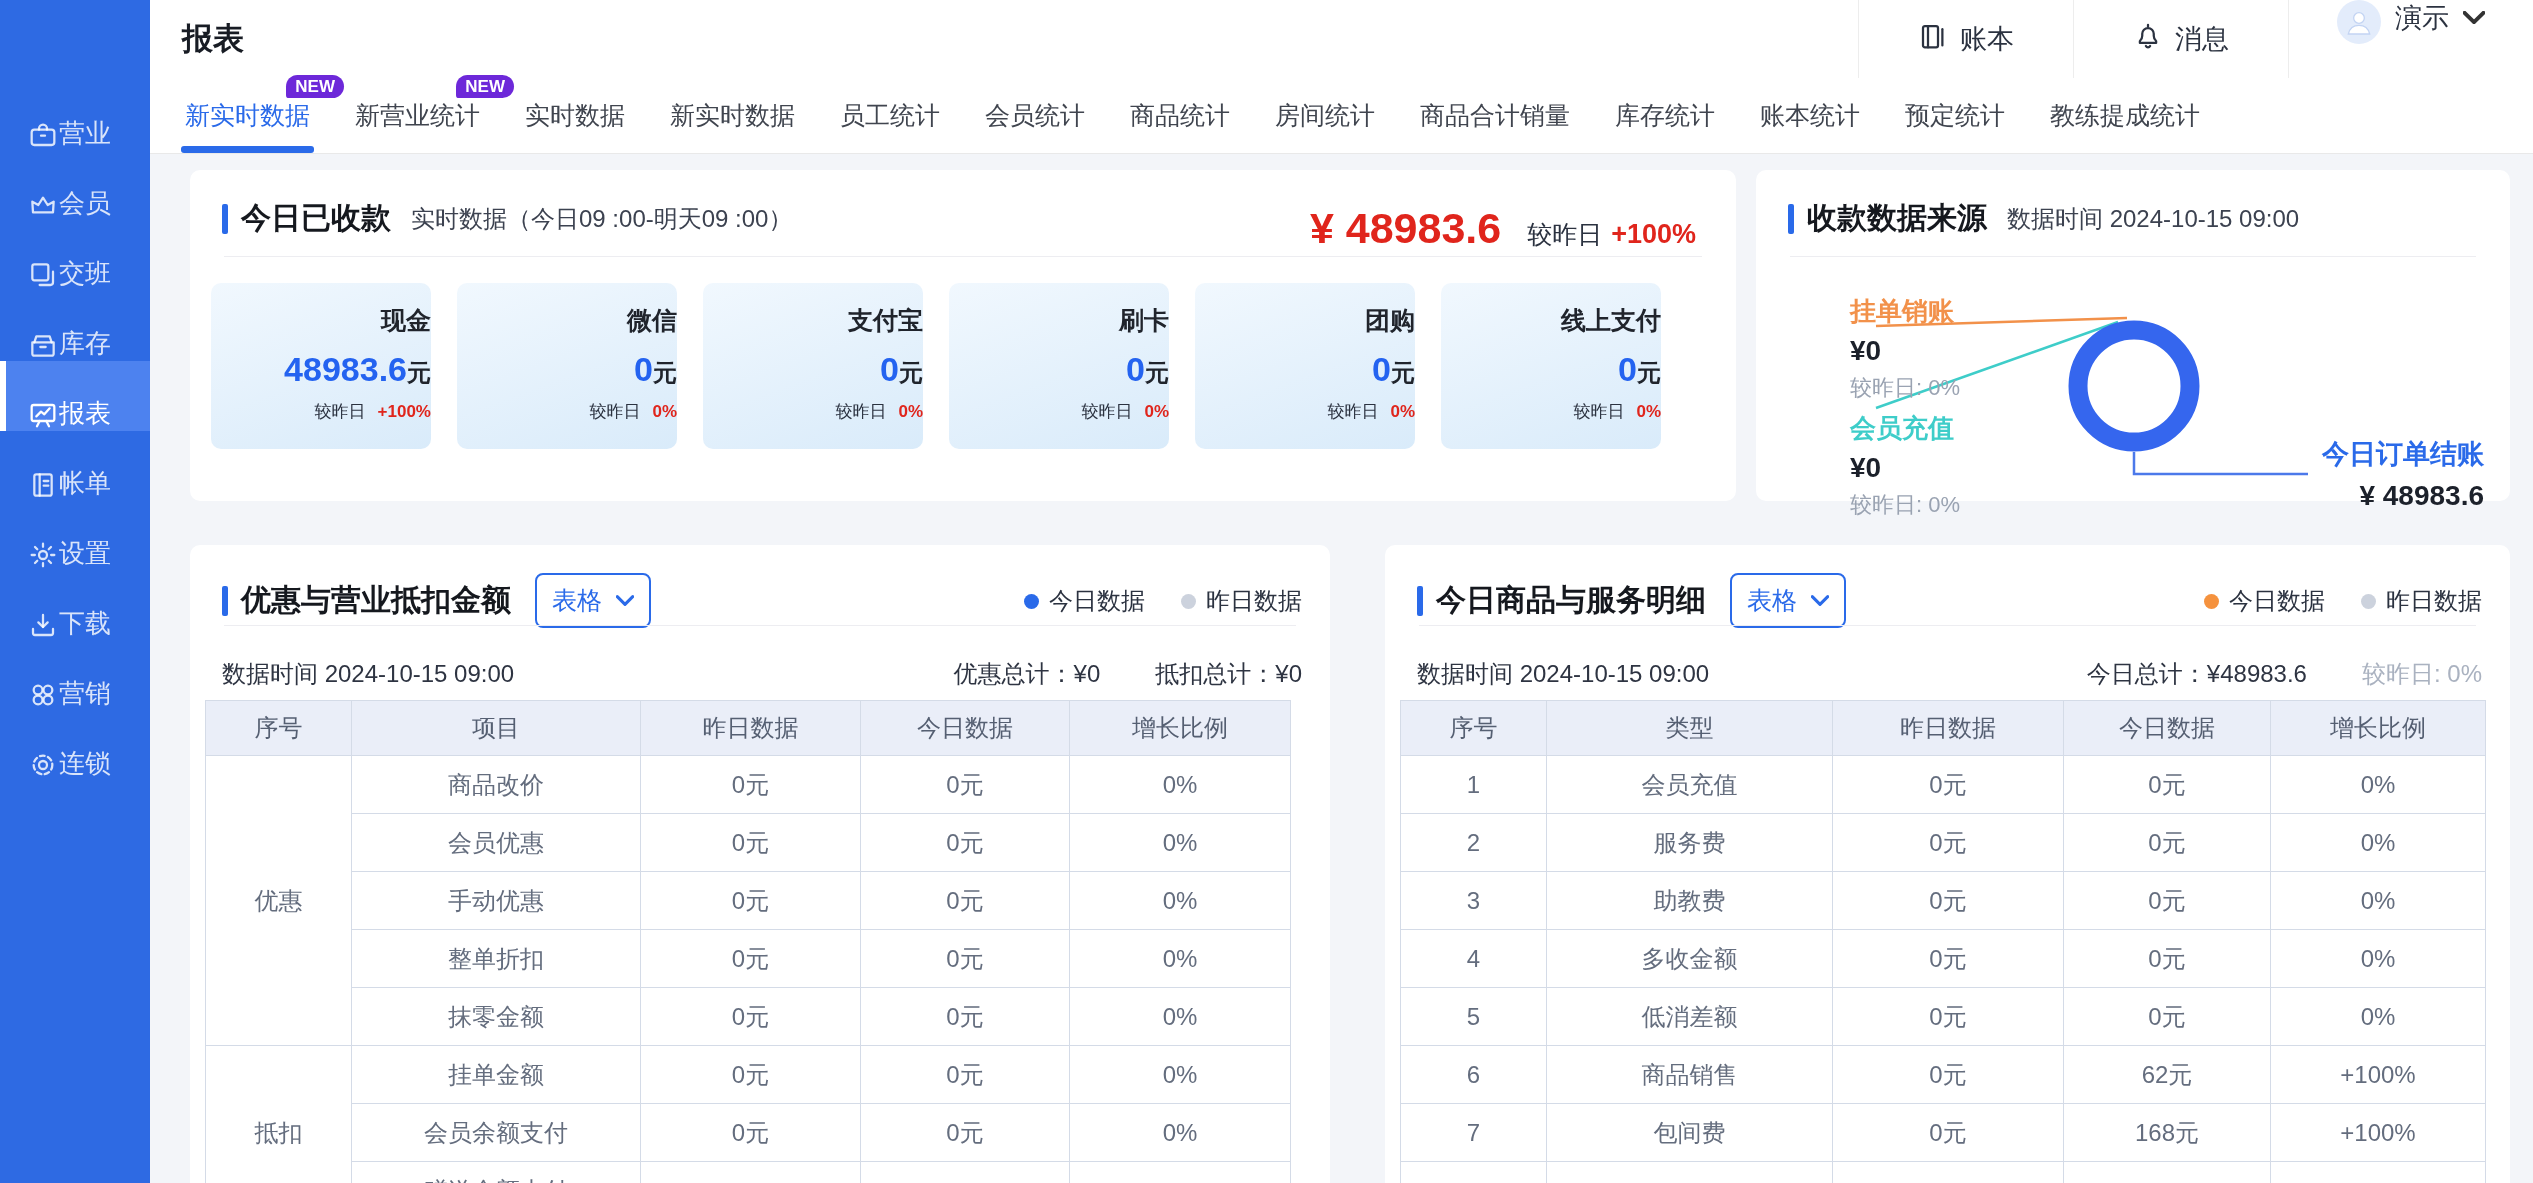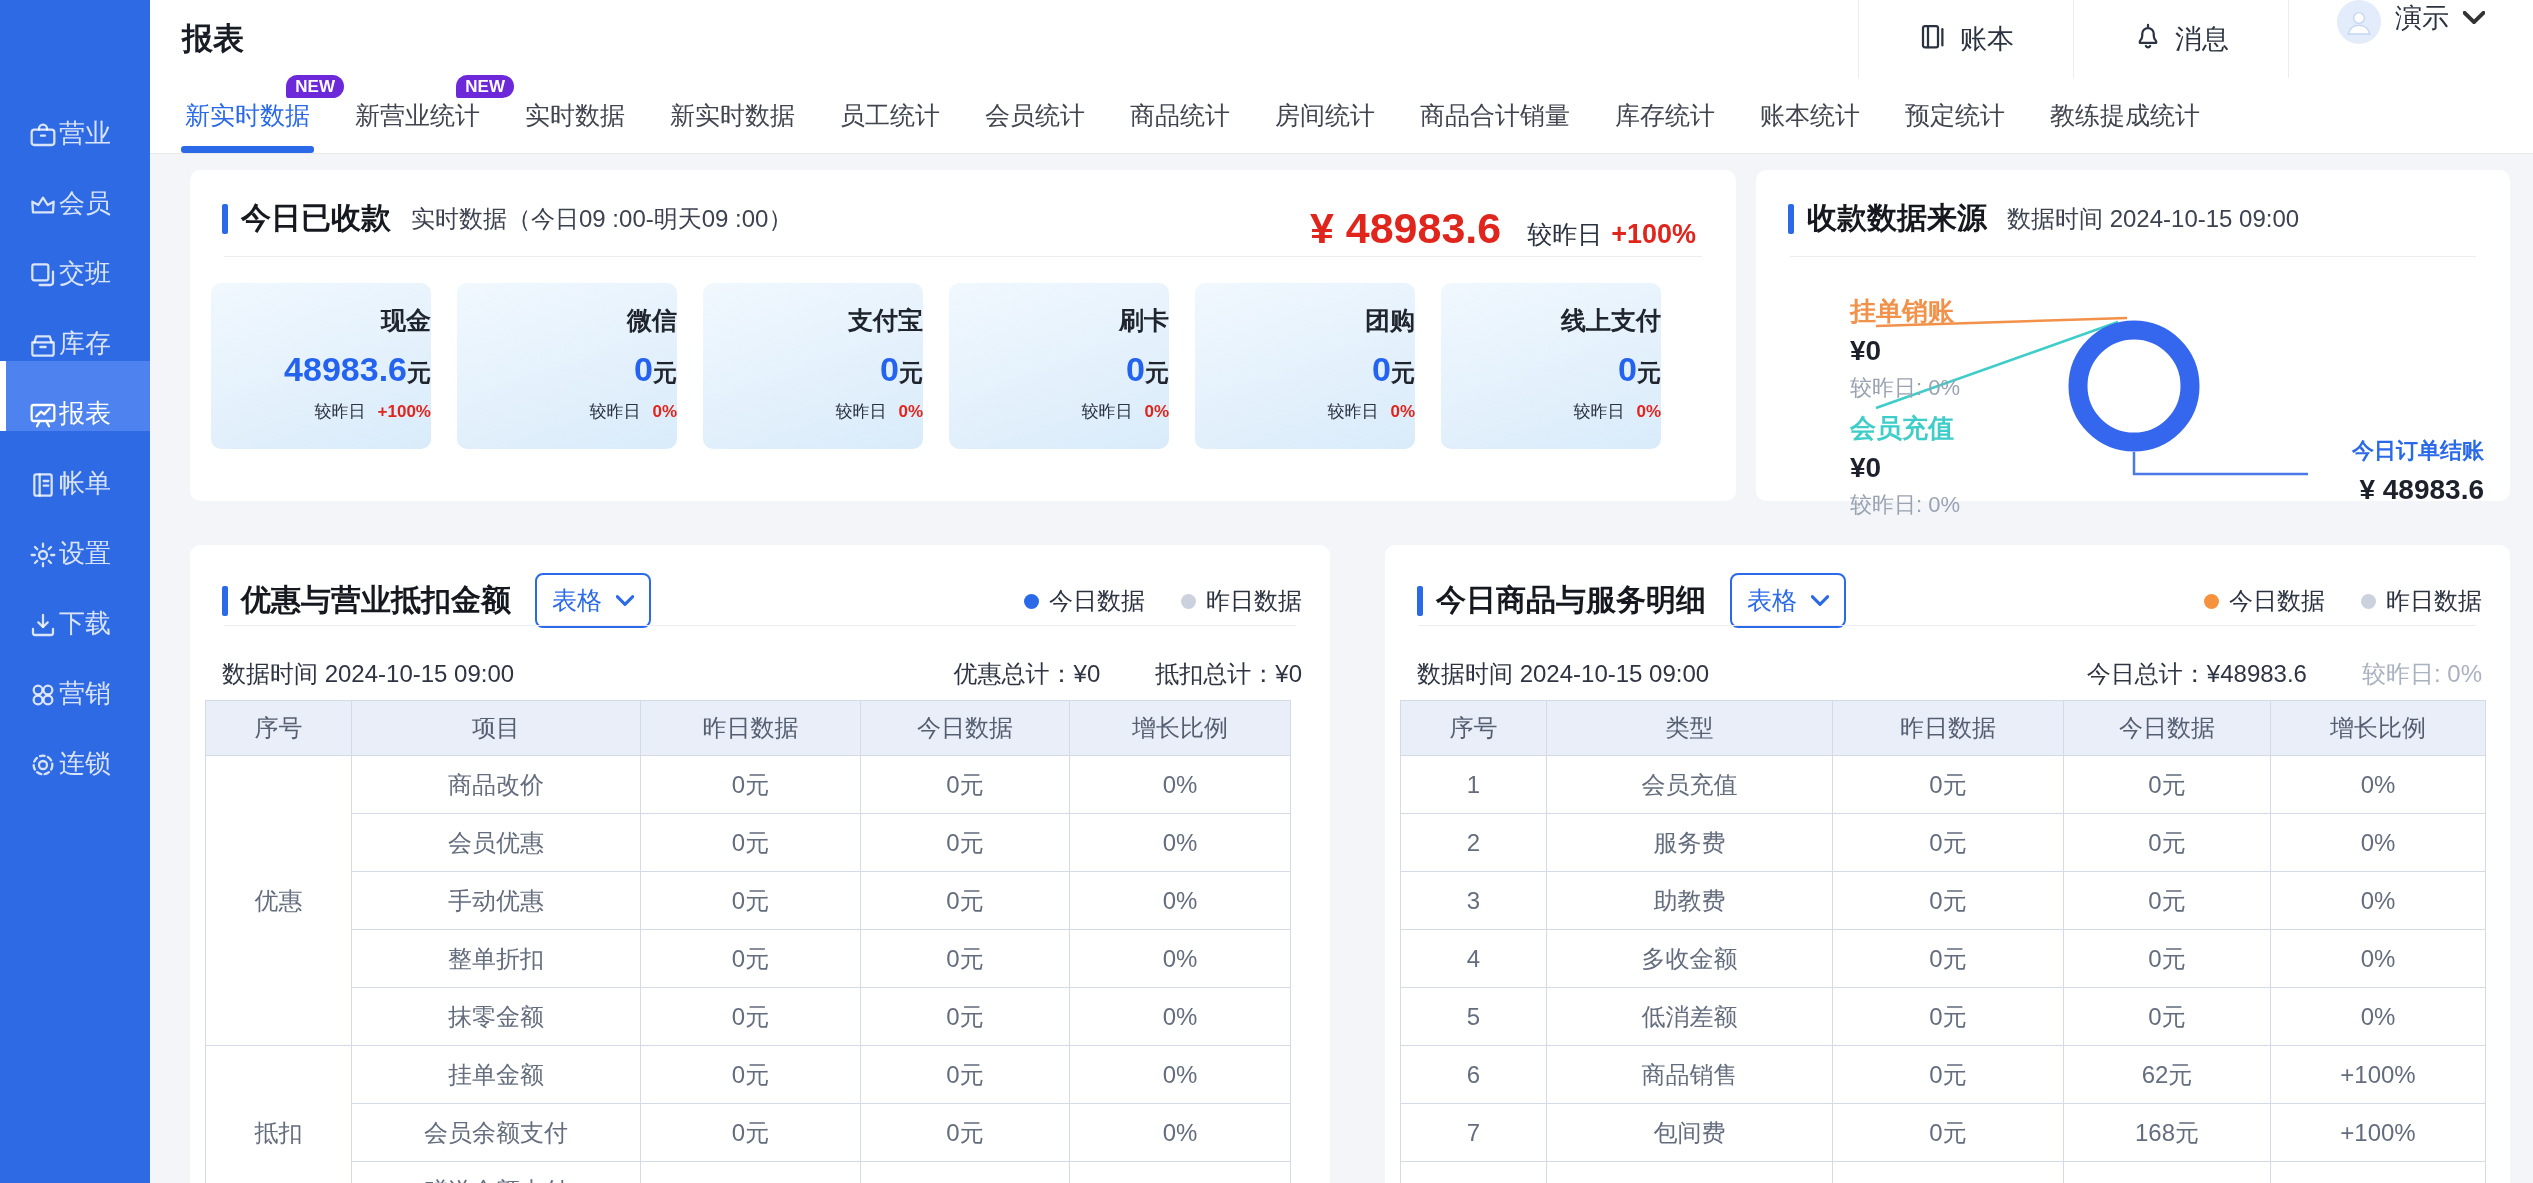--- a/index.html
+++ b/index.html
@@ -61,21 +61,21 @@
   .tile-unit { font-size:24px; color:#20242c; }
   .tile-cmp { margin-top:11px; font-size:17px; color:#2b3240; }
   .tile-pct { color:#e0251c; font-weight:700; margin-left:12px; }
   
   .donut-svg { position:absolute; left:0; top:78px; }
   .src-labels { position:absolute; left:94px; top:124px; }
   .src-name { font-size:26px; font-weight:700; }
   .src-amount { font-size:28px; font-weight:700; color:#1c212b; margin-top:6px; }
   .src-cmp { font-size:22px; color:#9aa3b2; margin-top:6px; margin-bottom:8px; }
   .src-main { position:absolute; right:26px; top:266px; text-align:right; }
-  .src-main-name { color:#2a6ae9; font-size:22px; font-weight:700; }
+  .src-main-name { color:#2a6ae9; font-size:27px; font-weight:700; }
   .src-main-amount { color:#1c212b; font-size:28px; font-weight:700; margin-top:8px; }
   
   .select-box { display:inline-flex; align-items:center; gap:14px; border:2px solid #2a6ae9; border-radius:8px;
                 color:#2a6ae9; font-size:25px; padding:9px 15px; margin-left:24px; cursor:pointer; }
   .select-box svg { width:18px; height:11px; stroke:#2a6ae9; fill:none; stroke-width:2.4; stroke-linecap:round; stroke-linejoin:round; }
   .legend { position:absolute; right:28px; top:40px; display:flex; gap:36px; font-size:24px; color:#2b3240; }
   .leg-item { display:flex; align-items:center; gap:10px; }
   .leg-dot { width:15px; height:15px; border-radius:50%; }
   .inforow { position:absolute; left:32px; right:28px; top:113px; display:flex; align-items:baseline; font-size:24px; color:#2e3442; }
   .inforow .spacer { flex:1; }

